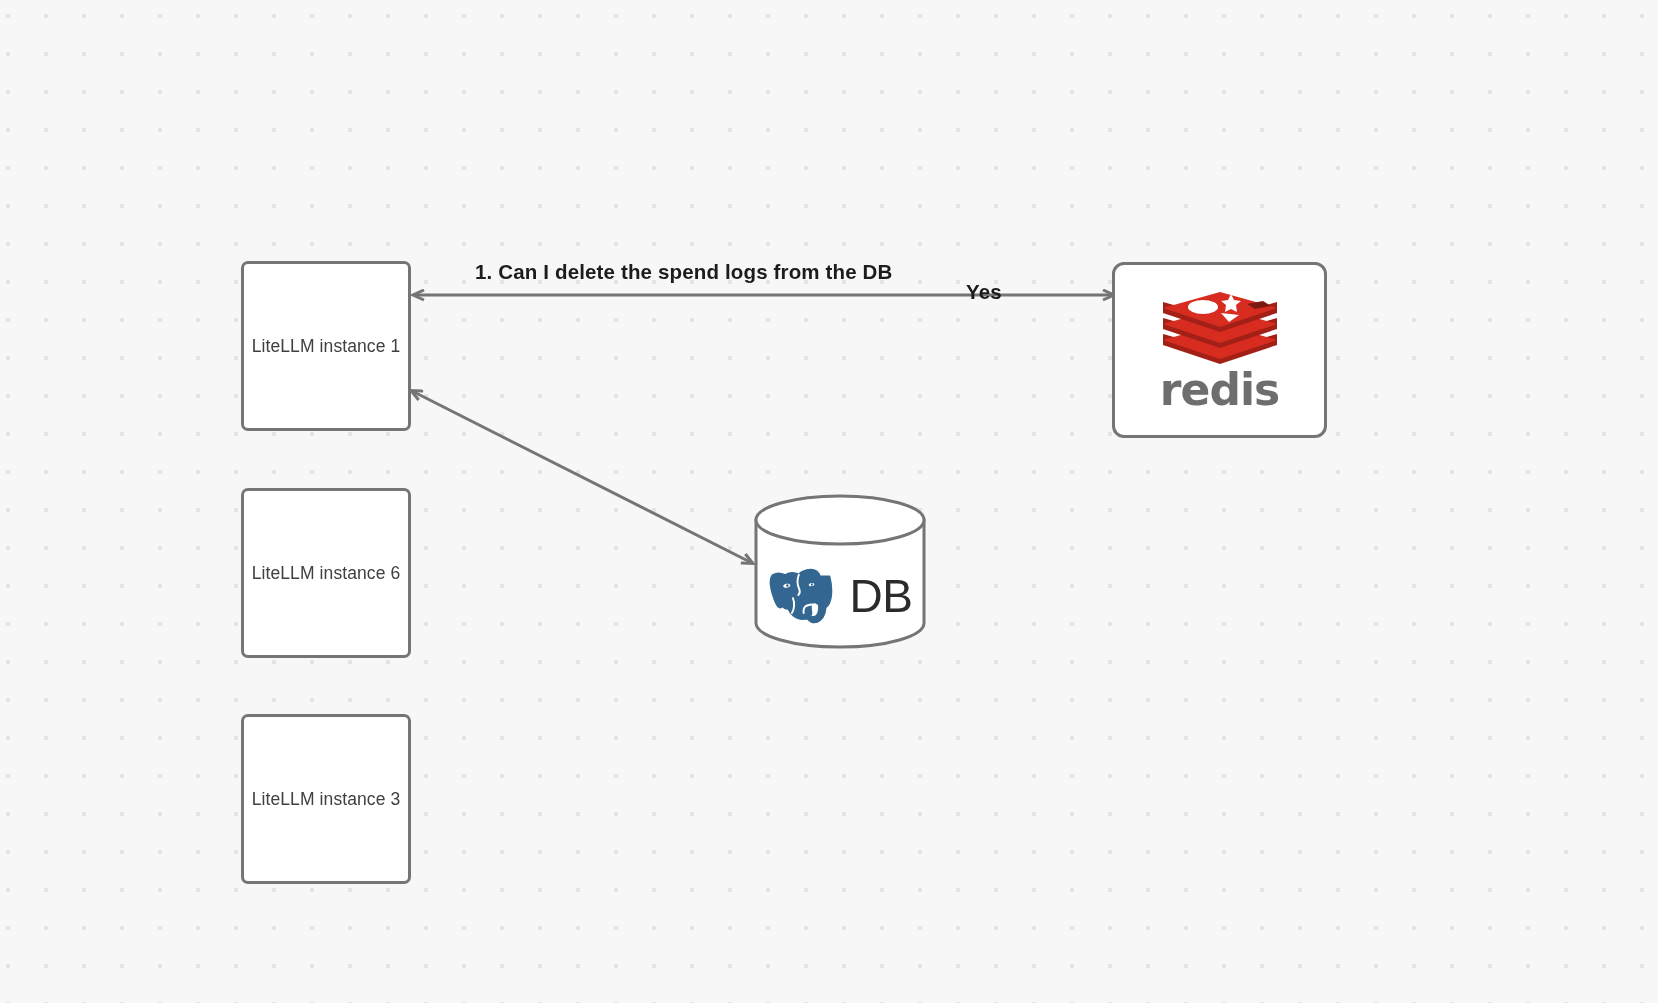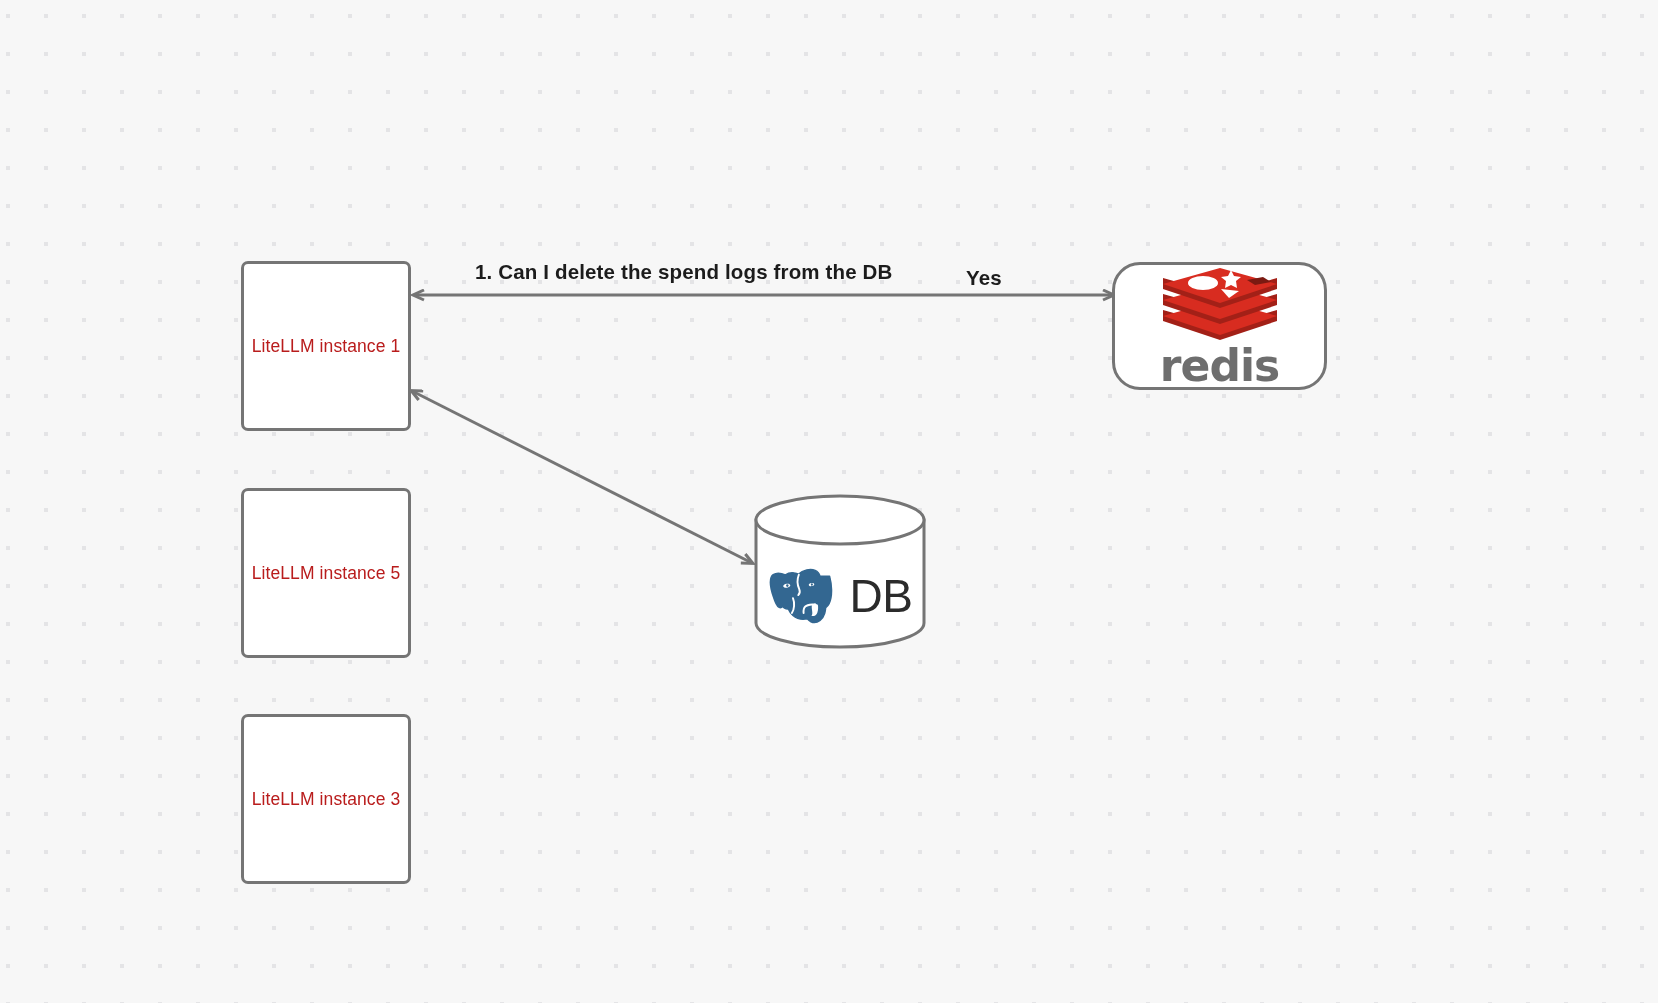--- a/index.html
+++ b/index.html
@@ -33,35 +33,35 @@
   .instance-box {
     width: 170px;
     height: 170px;
     border-radius: 7px;
     display: flex;
     align-items: center;
     justify-content: center;
   }
   .instance-label {
     font-size: 17.5px;
-    color: #b91c1c;
+    color: #404040;
     font-family: "Liberation Sans", sans-serif;
     letter-spacing: 0.1px;
     white-space: nowrap;
   }
   #instance-1 { left: 241px; top: 261px; }
   #instance-2 { left: 241px; top: 488px; }
   #instance-3 { left: 241px; top: 714px; }
 
   #redis-node {
     left: 1112px;
     top: 262px;
     width: 215px;
-    height: 128px;
-    border-radius: 28px;
+    height: 176px;
+    border-radius: 12px;
     display: flex;
     flex-direction: column;
     align-items: center;
     justify-content: center;
   }
   .redis-logo {
     display: flex;
     flex-direction: column;
     align-items: center;
     justify-content: center;
@@ -107,21 +107,21 @@
   .edge-label {
     position: absolute;
     font-family: "Liberation Sans", sans-serif;
     font-weight: bold;
     color: #1c1c1c;
     white-space: nowrap;
     font-size: 20.5px;
     letter-spacing: 0.15px;
   }
   #label-step1 { left: 475px; top: 260px; }
-  #label-yes   { left: 966px; top: 266px; }
+  #label-yes   { left: 966px; top: 280px; }
   #label-step2 { left: 551px; top: 435px; }
 
   svg.edges {
     position: absolute;
     left: 0; top: 0;
     width: 1658px;
     height: 1003px;
     pointer-events: none;
   }
 </style>
@@ -146,21 +146,21 @@
   </svg>
 
   <div class="edge-label" id="label-step1">1.  Can I delete the spend logs from the DB</div>
   <div class="edge-label" id="label-yes">Yes</div>
 
   <div class="node instance-box" id="instance-1">
     <span class="instance-label">LiteLLM instance 1</span>
   </div>
 
   <div class="node instance-box" id="instance-2">
-    <span class="instance-label">LiteLLM instance 5</span>
+    <span class="instance-label">LiteLLM instance 6</span>
   </div>
 
   <div class="node instance-box" id="instance-3">
     <span class="instance-label">LiteLLM instance 3</span>
   </div>
 
   <div class="node" id="redis-node">
     <div class="redis-logo">
       <svg width="122" height="78" viewBox="0 0 122 78">
 

